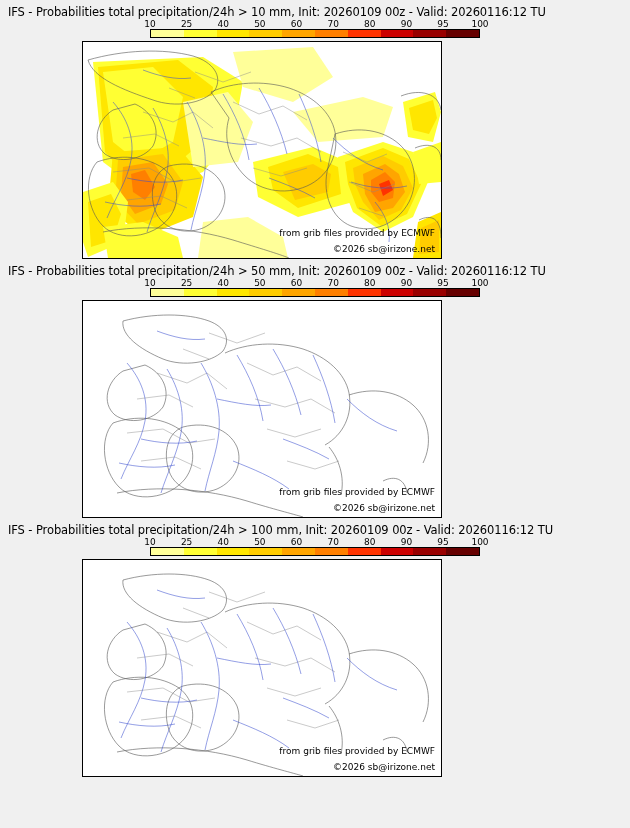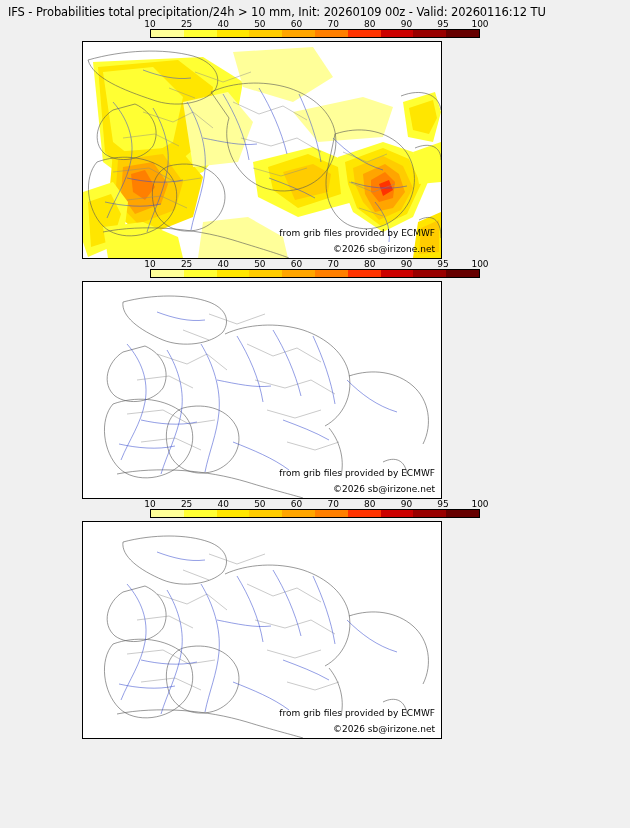--- a/index.html
+++ b/index.html
@@ -188,20 +188,21 @@
           <path d="M292,160 C302,172 308,186 306,200"></path>
         </g>
       </g>
     </svg>
     <div class="credit c1">from grib files provided by ECMWF</div>
     <div class="credit c2">©2026 sb@irizone.net</div>
   </div>
 </div>
 
 <div class="panel">
+  <div class="panel-title">IFS - Probabilities total precipitation/24h &gt; 50 mm, Init: 20260109 00z - Valid: 20260116:12 TU</div>
   <div class="cbar-wrap">
     <div class="cbar-labels">
       <span style="left:0%">10</span>
       <span style="left:11.1%">25</span>
       <span style="left:22.2%">40</span>
       <span style="left:33.3%">50</span>
       <span style="left:44.4%">60</span>
       <span style="left:55.5%">70</span>
       <span style="left:66.6%">80</span>
       <span style="left:77.7%">90</span>
@@ -263,20 +264,21 @@
           <path d="M150,160 C170,168 190,176 206,188"></path>
         </g>
       </g>
     </svg>
     <div class="credit c1">from grib files provided by ECMWF</div>
     <div class="credit c2">©2026 sb@irizone.net</div>
   </div>
 </div>
 
 <div class="panel">
+  <div class="panel-title">IFS - Probabilities total precipitation/24h &gt; 100 mm, Init: 20260109 00z - Valid: 20260116:12 TU</div>
   <div class="cbar-wrap">
     <div class="cbar-labels">
       <span style="left:0%">10</span>
       <span style="left:11.1%">25</span>
       <span style="left:22.2%">40</span>
       <span style="left:33.3%">50</span>
       <span style="left:44.4%">60</span>
       <span style="left:55.5%">70</span>
       <span style="left:66.6%">80</span>
       <span style="left:77.7%">90</span>

